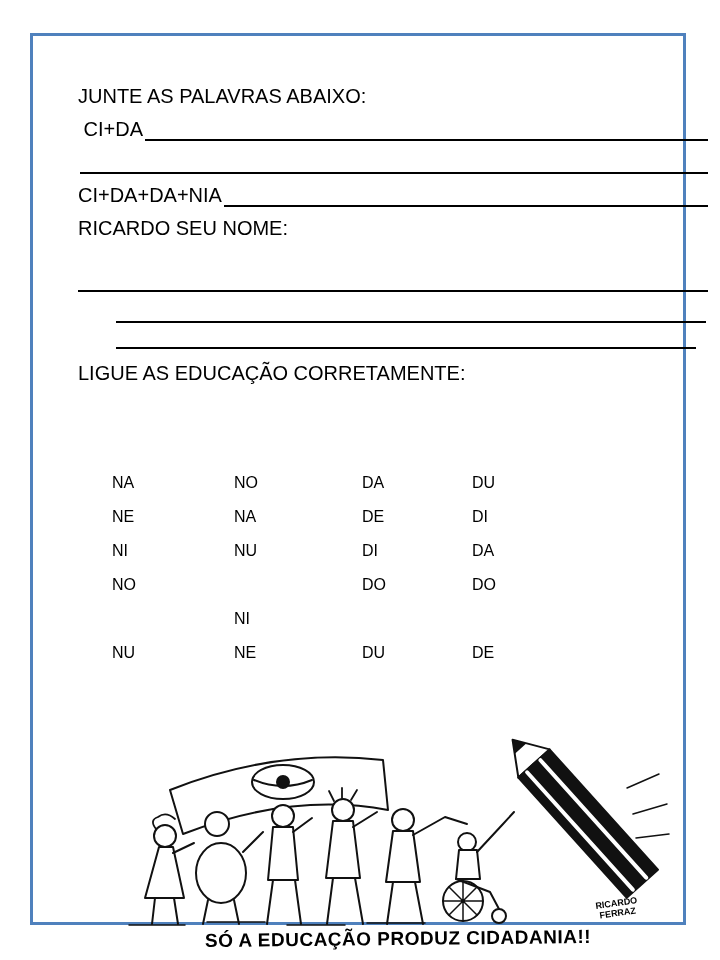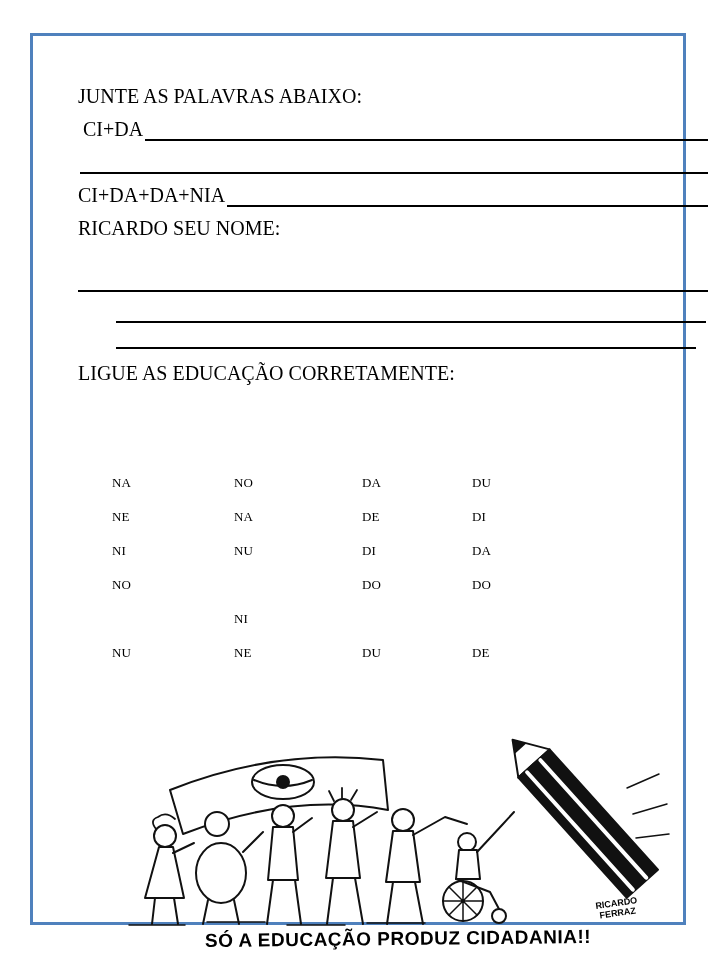--- a/index.html
+++ b/index.html
@@ -6,37 +6,37 @@
   body{
     width:720px;height:960px;background:#ffffff;position:relative;
     font-family:"Liberation Sans", sans-serif;color:#000;
     -webkit-font-smoothing:antialiased;
   }
   .frame{
     position:absolute;left:30px;top:33px;width:656px;height:892px;
     border:3px solid #4f81bd;box-sizing:border-box;background:#fff;
   }
   .content{
-    position:absolute;left:45px;top:44px;width:630px;font-size:20px;line-height:33px;font-family:Liberation Serif, serif;
+    position:absolute;left:45px;top:44px;width:630px;font-size:20px;line-height:33px;
   }
   .tline{height:33px;white-space:pre;}
   .fill{display:flex;align-items:flex-end;height:33px;text-align:right;}
   .lbl{white-space:pre;}
   .rule{flex:1;border-bottom:2px solid #000;margin-bottom:5px;margin-left:2px;}
   .spacer16{height:16px;}
   .spacer8{height:8px;}
   .name-line{border-bottom:2px solid #000;height:31px;box-sizing:border-box;}
   .n1{width:100%;}
   .n2{margin-left:38px;width:calc(100% - 40px);}
   .n3{margin-left:38px;width:calc(100% - 50px);height:26px;}
   .gap-grid{height:76px;}
   .syl-grid{
     margin-left:34px;display:grid;
     grid-template-columns:122px 128px 110px 100px;
-    grid-auto-rows:34px;font-size:13px;
+    grid-auto-rows:34px;font-size:16px;
   }
   .syl-grid span{display:block;}
   .illus{position:absolute;left:82px;top:696px;width:566px;height:232px;}
   .illus svg{display:block;}
   .caption{
     position:absolute;left:0;right:0;top:196px;text-align:center;
     font-weight:bold;font-size:19px;letter-spacing:.5px;white-space:pre;
     transform:rotate(-0.6deg);
   }
   .signature{

